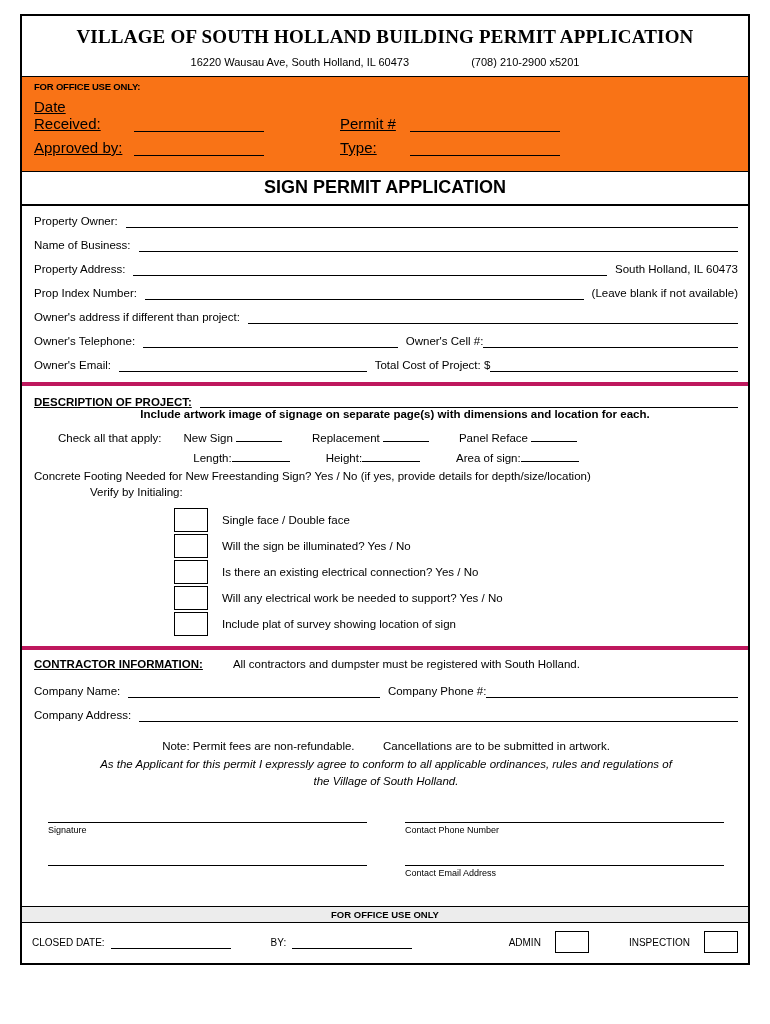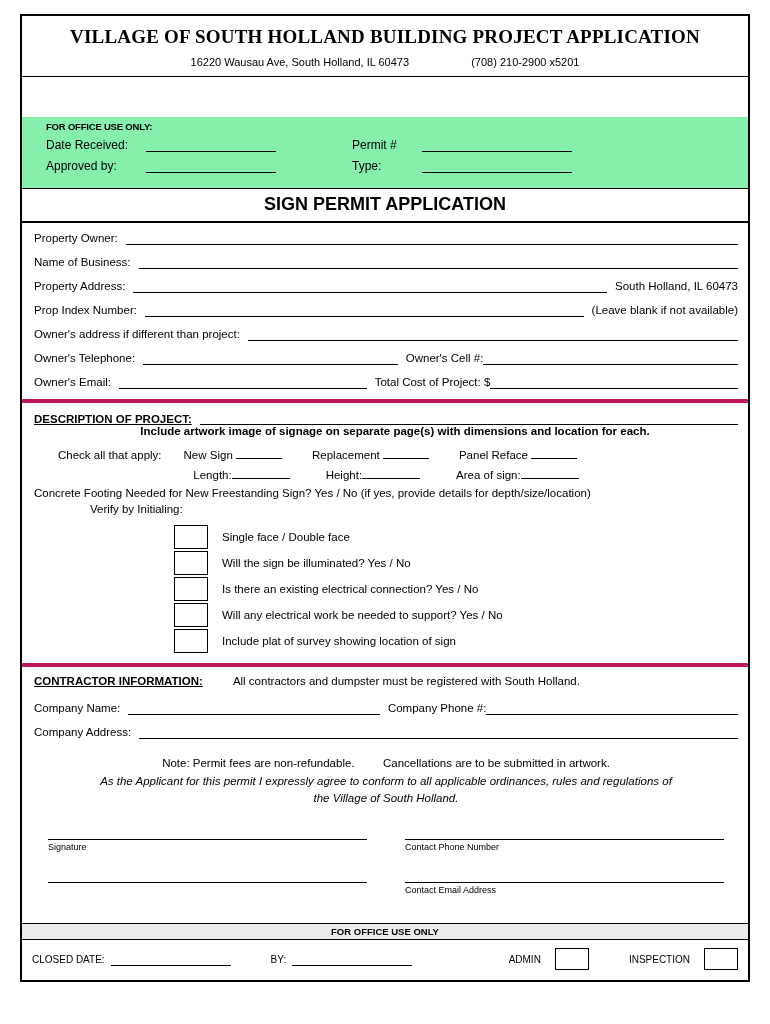--- a/index.html
+++ b/index.html
@@ -40,37 +40,36 @@
     letter-spacing: 0.2px;
   }
   .header-sub {
     margin-top: 8px;
     font-size: 11px;
   }
   .header-sub .spacer { display: inline-block; width: 56px; }
 
   
   .office-box {
-    background: #86efac;
-    border-bottom: 1px solid #000;
-    padding: 4px 8px 8px 24px;
-    margin-top: 40px;
+    background: #f97316;
+    border-bottom: 1px solid #000;
+    padding: 4px 8px 8px 12px;
   }
   .office-title {
     font-size: 9.5px;
     font-weight: bold;
     letter-spacing: -0.2px;
     margin-bottom: 6px;
   }
   .office-row {
     display: flex;
     align-items: flex-end;
     margin-bottom: 7px;
   }
-  .office-row .lbl { width: 100px; font-size: 12px; }
+  .office-row .lbl { width: 100px; font-size: 15px; text-decoration: underline; }
   .office-row .lbl.r { width: 70px; }
   .ruled {
     border-bottom: 1px solid #000;
     height: 13px;
   }
   .w1 { width: 130px; }
   .w2 { width: 150px; }
   .gap { width: 76px; }
 
   
@@ -247,21 +246,21 @@
   }
   .push { margin-left: auto; }
 </style>
 </head>
 <body>
 
 <div class="page">
   <div class="form-frame">
 
     <div class="header">
-      <div class="header-title">VILLAGE OF SOUTH HOLLAND BUILDING PROJECT APPLICATION</div>
+      <div class="header-title">VILLAGE OF SOUTH HOLLAND BUILDING PERMIT APPLICATION</div>
       <div class="header-sub">
         <span>16220 Wausau Ave, South Holland, IL  60473</span>
         <span class="spacer"></span>
         <span>(708) 210-2900 x5201</span>
       </div>
     </div>
 
     <div class="office-box">
       <div class="office-title">FOR OFFICE USE ONLY:</div>
       <div class="office-row">

